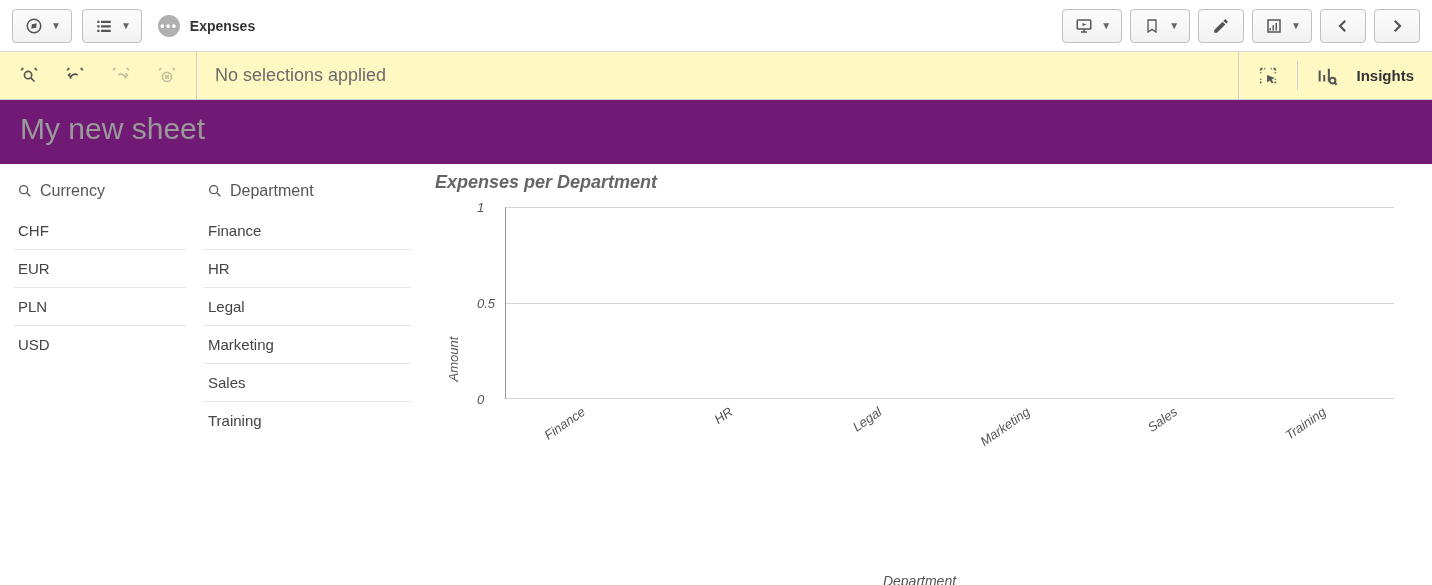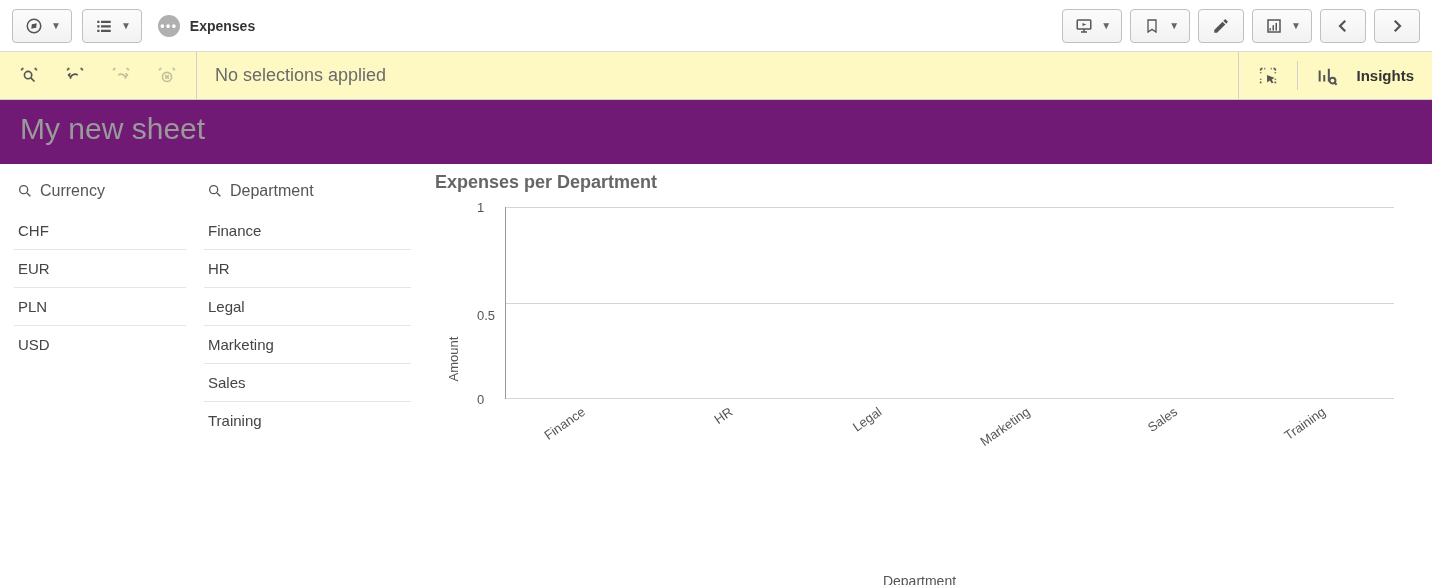--- a/index.html
+++ b/index.html
@@ -131,20 +131,21 @@
     color: #444;
     font-size: 15px;
     cursor: pointer;
   }
   .filter-list .item:last-child { border-bottom: none; }
   .filter-pane.second { width: 225px; }
 
   .chart-wrap {
     flex: 1;
     padding: 8px 28px 10px 20px;
+    font-style: italic;
   }
   .chart-title { font-weight: 700; color: #666; font-size: 18px; margin-bottom: 6px; }
   .chart-area { position: relative; height: 320px; }
   .ylabel {
     position: absolute;
     left: -4px; top: 50%;
     transform: translateY(-50%) rotate(-90deg);
     transform-origin: center;
     font-size: 13px;
     color: #555;
@@ -378,21 +379,21 @@
       <div class="xticks" id="xticks">
           <div class="xtick" style="right: 91.6667%; top: 0px;">Finance</div>
           <div class="xtick" style="right: 75%; top: 0px;">HR</div>
           <div class="xtick" style="right: 58.3333%; top: 0px;">Legal</div>
           <div class="xtick" style="right: 41.6667%; top: 0px;">Marketing</div>
           <div class="xtick" style="right: 25%; top: 0px;">Sales</div>
           <div class="xtick" style="right: 8.33333%; top: 0px;">Training</div>
         </div>
       <div id="yticks-container"></div>
     <div class="ytick" style="top: 200px;">0</div>
-        <div class="ytick" style="top: 116px;">0.5</div>
+        <div class="ytick" style="top: 104px;">0.5</div>
         <div class="ytick" style="top: 8px;">1</div>
       </div>
     <div style="position:relative; height:30px;">
       <div class="xlabel">Department</div>
     </div>
   </div>
 
 </div>
 
 </body></html>

